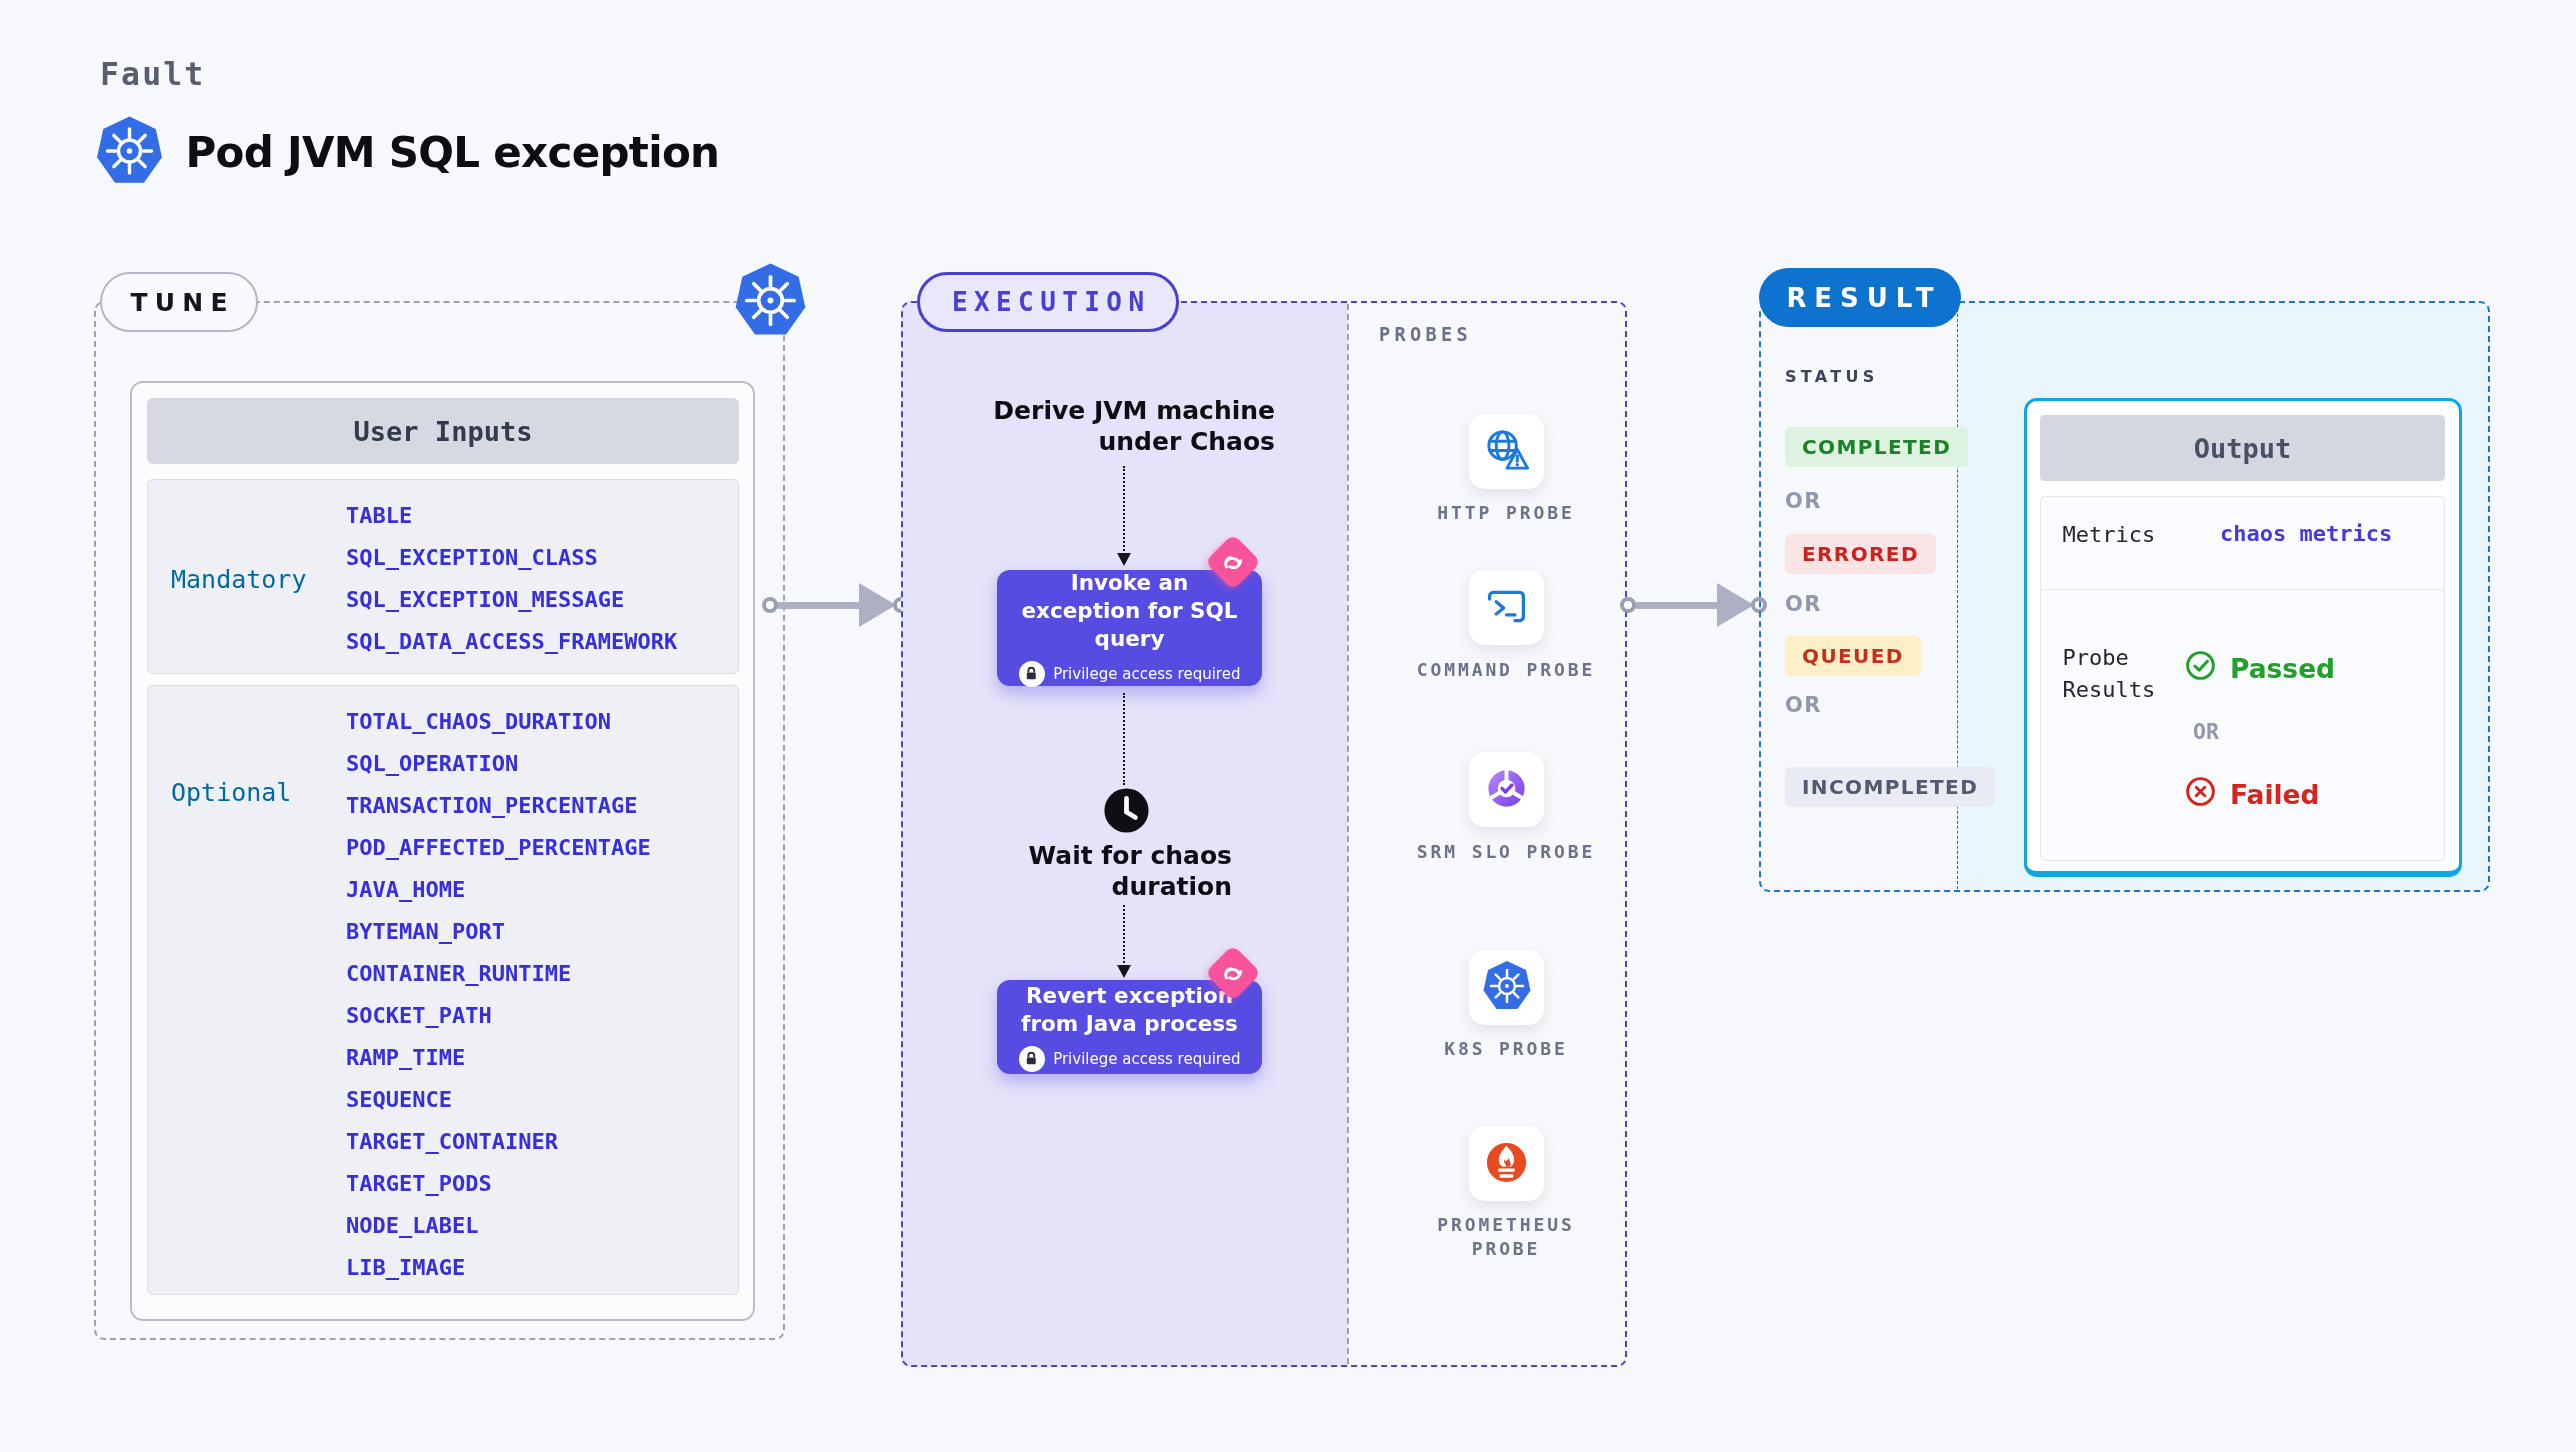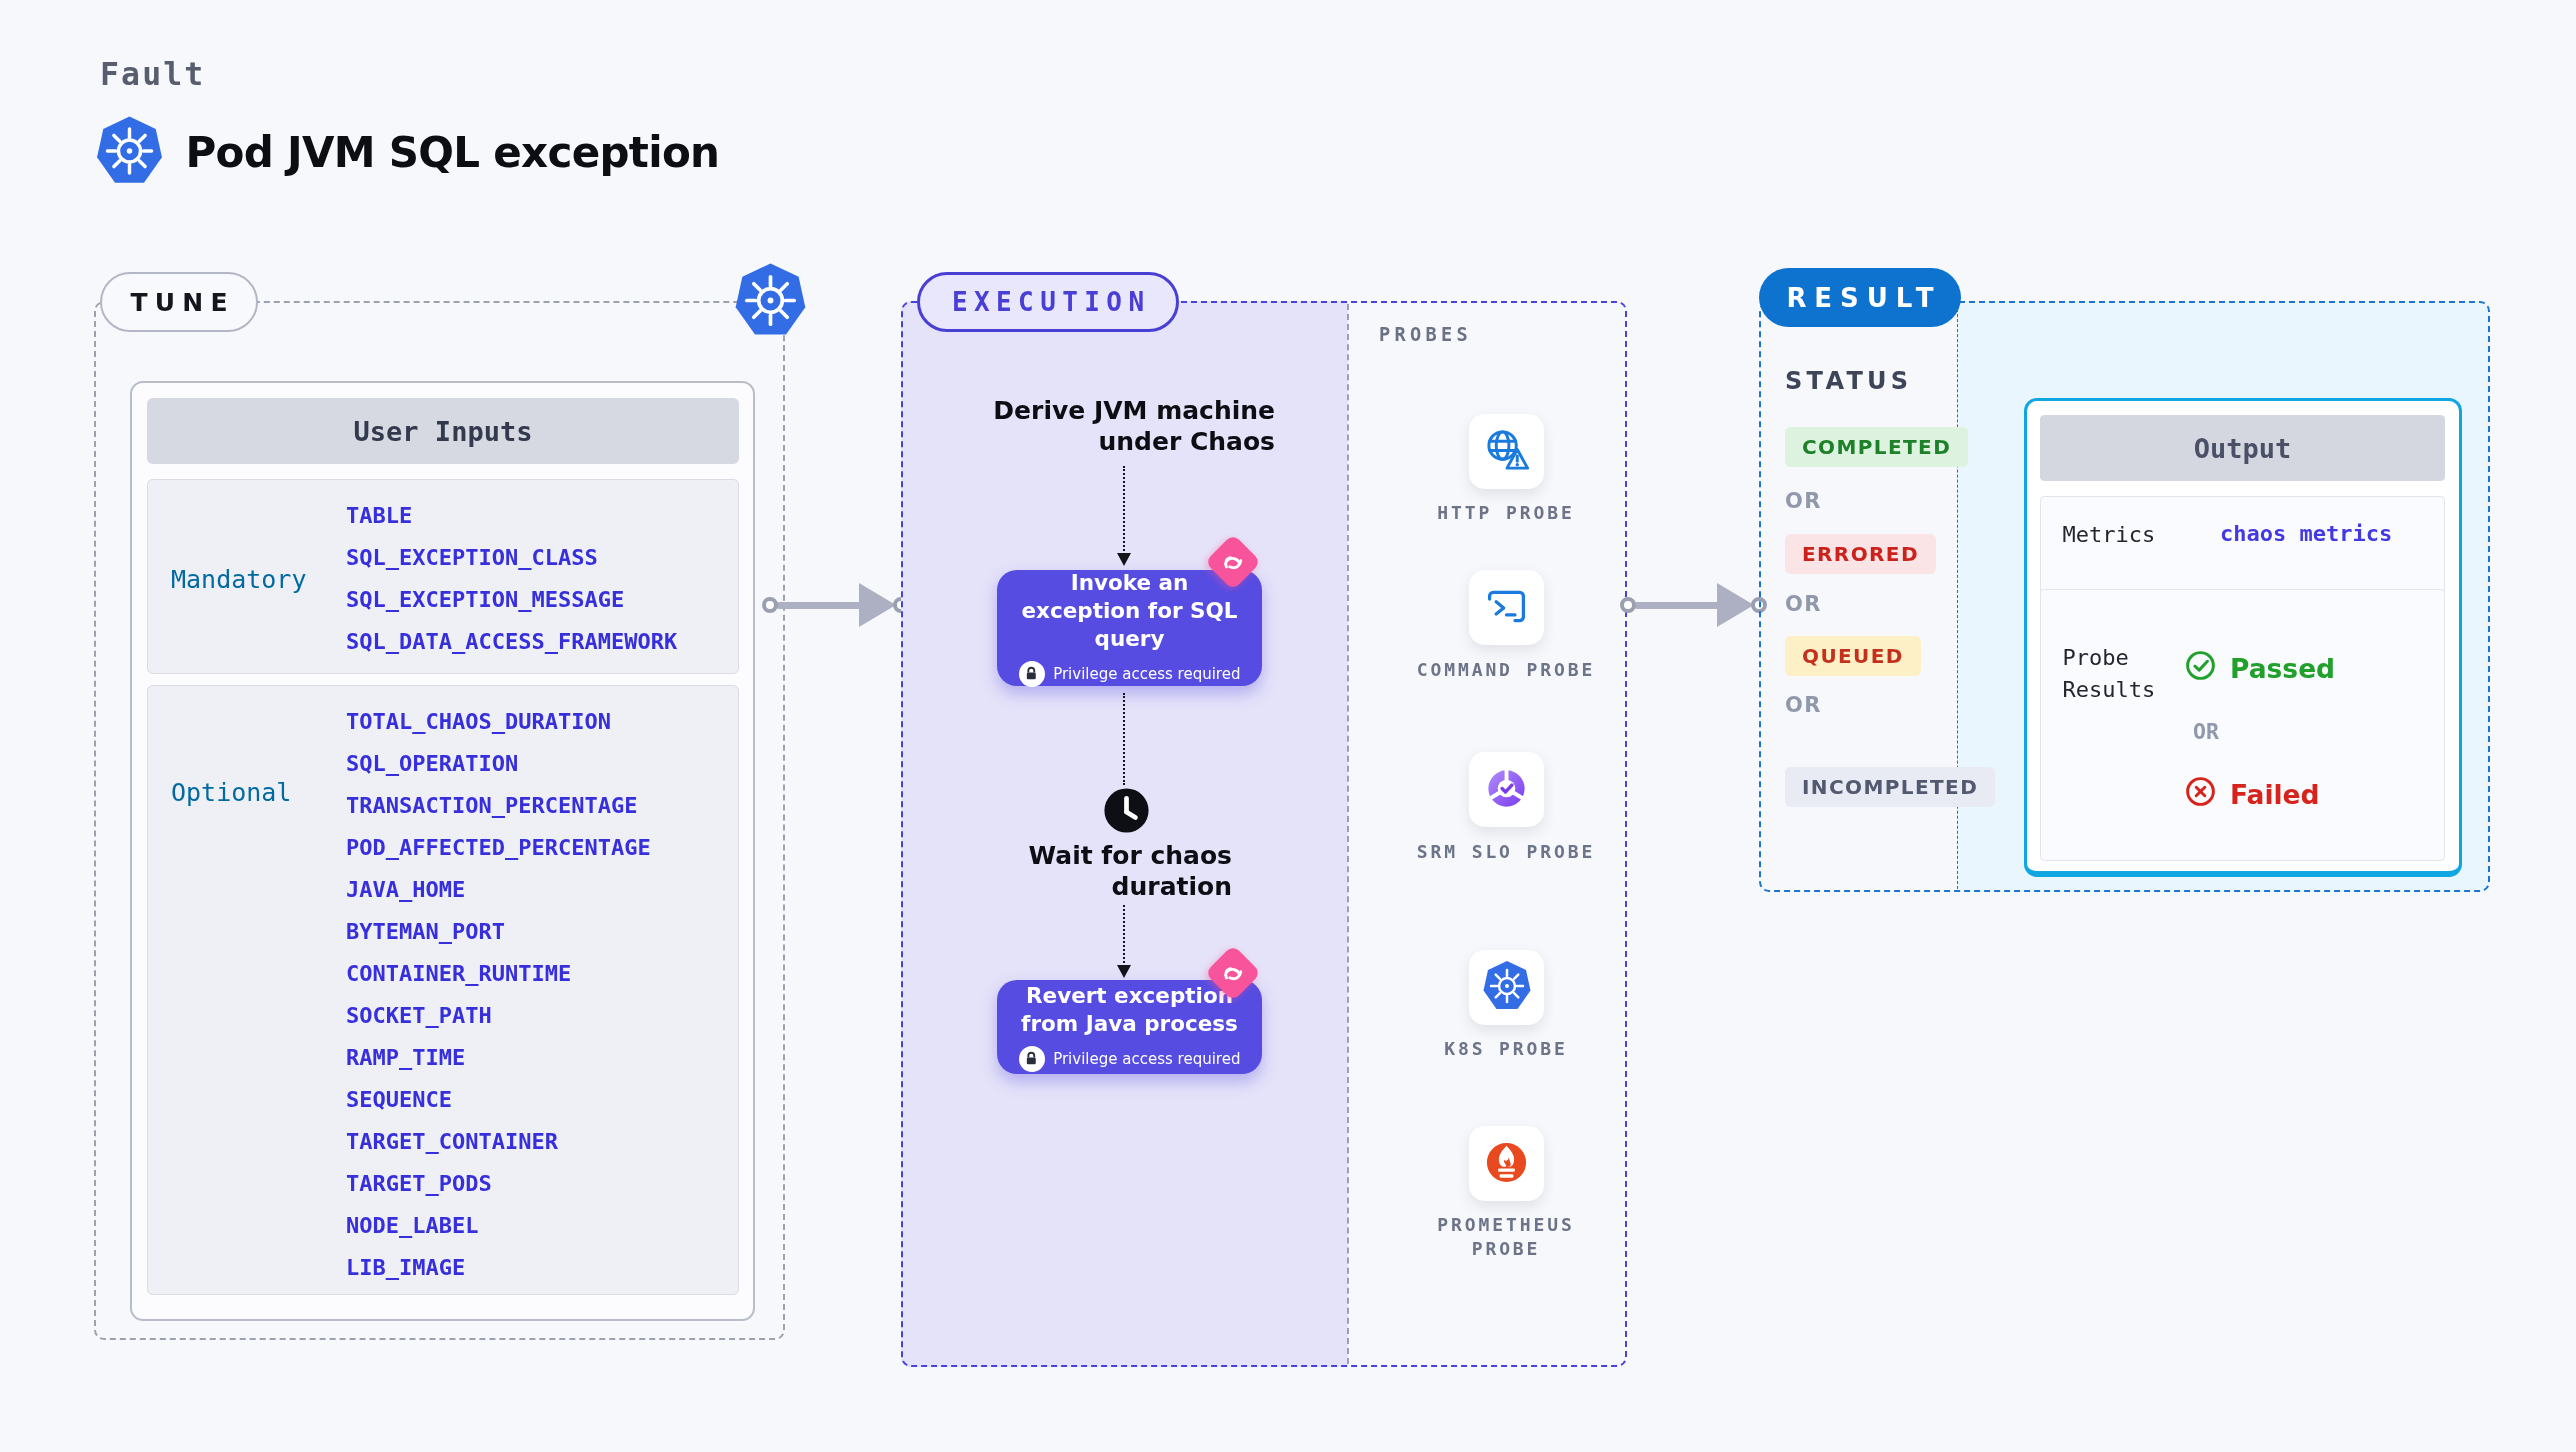--- a/index.html
+++ b/index.html
@@ -36,37 +36,37 @@
   .exec-fill  { left:901px; top:301px; width:447px; height:1066px; background:#e5e3f9; border-radius:8.6px 0 0 8.6px; }
   .exec-box   { left:901px; top:301px; width:726px; height:1066px; border:2.1px dashed #4a41d6; }
   .exec-sep   { left:1347px; top:304px; height:1060px; border-left:2.1px dashed #9ba1ae; }
   .exec-badge { left:917px; top:272px; width:262px; height:60px; background:#e9e7fc; border:3.6px solid #4a3fd4; color:#4a3fd4; font-size:26px; letter-spacing:6.4px; text-indent:6.4px; font-family:"DejaVu Sans Mono","Liberation Mono",monospace; }
   .probes-label { left:1379px; top:324px; font-size:18.6px; letter-spacing:4.3px; color:#6b7186; font-weight:700; }
 
   .step-text { position:absolute; text-align:right; font-weight:700; color:#0c0e13; font-size:25px; line-height:31px; }
   .dotted-conn { position:absolute; width:0; border-left:2.9px dotted #13151a; }
   .dotted-head { position:absolute; left:-7.9px; bottom:-2.9px; width:0; height:0; border-left:7.2px solid transparent; border-right:7.2px solid transparent; border-top:13px solid #13151a; }
 
-  .chaos-node { position:absolute; left:997px; width:265px; background:#564ce2; border-radius:20px; display:flex; flex-direction:column; align-items:center; justify-content:center; box-shadow:0 7.2px 15.8px rgba(86,76,226,.35); }
+  .chaos-node { position:absolute; left:997px; width:265px; background:#564ce2; border-radius:13px; display:flex; flex-direction:column; align-items:center; justify-content:center; box-shadow:0 7.2px 15.8px rgba(86,76,226,.35); }
   .chaos-node .node-title { color:#fff; font-weight:700; font-size:21.5px; line-height:28px; text-align:center; width:236px; }
   .priv-row { display:flex; align-items:center; gap:8.6px; margin-top:7.2px; }
   .priv-circle { width:26px; height:26px; border-radius:50%; background:#fff; display:flex; align-items:center; justify-content:center; }
   .priv-text { color:#fff; font-size:15px; }
   .pink-chip { position:absolute; width:40px; height:40px; background:#f8549b; border-radius:8.6px; transform:rotate(45deg); display:flex; align-items:center; justify-content:center; box-shadow:0 2.9px 7.2px rgba(248,84,155,.4); }
 
   
   .probe-card { position:absolute; left:1469px; width:75px; height:75px; background:#fff; border-radius:15.8px; box-shadow:0 5.7px 13px rgba(40,50,80,.10); display:flex; align-items:center; justify-content:center; }
   .probe-name { position:absolute; left:1413px; width:186px; text-align:center; font-size:18px; letter-spacing:2.9px; color:#6d7388; line-height:23.6px; font-weight:700; }
 
   
   .result-fill { left:1957px; top:301px; width:532px; height:591px; background:#e9f6fd; border-radius:0 8.6px 8.6px 0; }
   .result-box  { left:1759px; top:301px; width:731px; height:591px; border:2.9px dashed #1b74d0; }
   .result-sep  { left:1957px; top:304px; height:585px; border-left:1.4px dashed #59606f; }
   .result-badge { left:1759px; top:268px; width:202px; height:59px; background:#0e72cf; color:#fff; font-size:26px; letter-spacing:7.9px; text-indent:7.9px; }
-  .status-label { left:1785px; top:367px; font-size:24px; letter-spacing:4.3px; color:#3f4559; font-weight:700; }
+  .status-label { left:1785px; top:367px; font-size:16px; letter-spacing:4.3px; color:#3f4559; font-weight:700; }
   .status-badge { position:absolute; left:1785px; border-radius:5.7px; font-weight:700; font-size:20px; padding:7.9px 17px; letter-spacing:1.4px; }
   .st-completed   { top:427px; background:#def3df; color:#1c8129; }
   .st-errored     { top:534px; background:#fbe4e6; color:#cb231b; }
   .st-queued      { top:636px; background:#fdf0c6; color:#c3301c; }
   .st-incompleted { top:739px; background:#e9ebf4; color:#53596f;margin-top:28px; }
   .or-word { position:absolute; left:1785px; color:#9298ab; font-weight:700; font-size:21px; letter-spacing:1.4px; }
 
   .output-card { left:2024px; top:398px; width:438px; height:479px; background:#fff; border:3.6px solid #10a6e2; border-bottom-width:6.4px; border-radius:13px; }
   .out-header { left:2040px; top:415px; width:405px; height:66px; background:#d5d7e0; border-radius:4.3px; display:flex; align-items:center; justify-content:center; font-size:27px; font-weight:700; color:#4a5066; }
   .out-row { position:absolute; left:2040px; width:405px; background:#fafbfe; border:1.4px solid #e3e5ee; border-radius:4.3px; }

